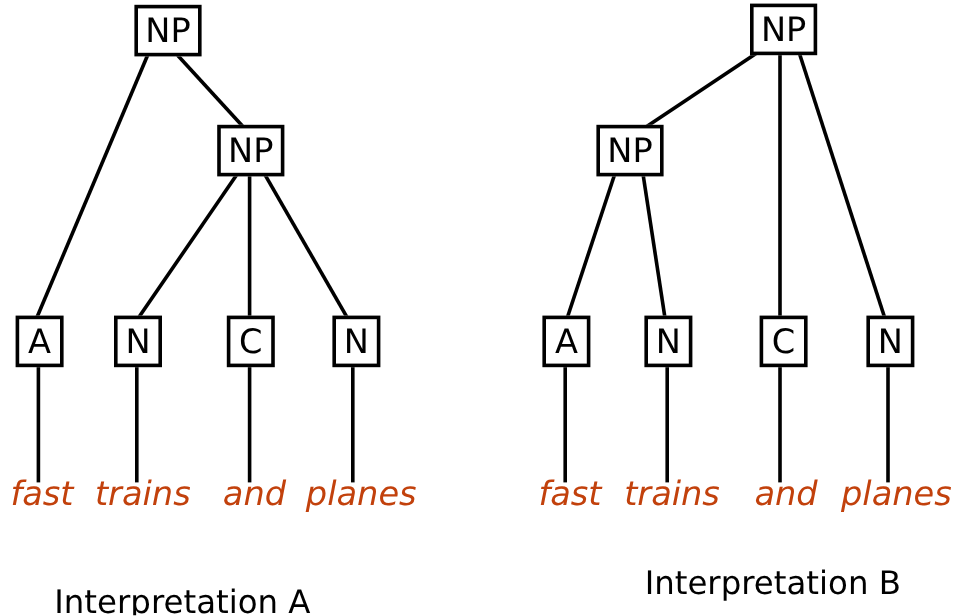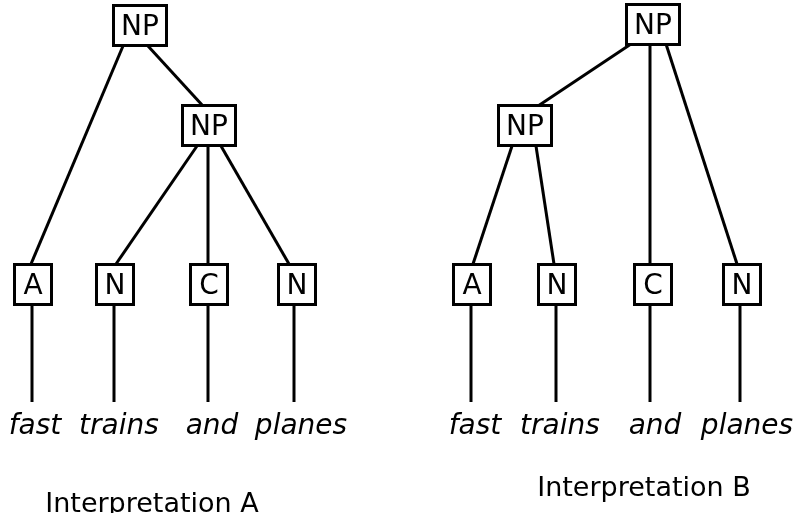--- a/index.html
+++ b/index.html
@@ -43,26 +43,26 @@
   .np-node {
     width: 56px;
     height: 43px;
   }
   .leaf-node {
     width: 40px;
     height: 43px;
   }
   .word {
     position: absolute;
-    top: 408px;
+    top: 395px;
     transform: translateX(-50%);
     font-size: 28px;
     font-style: italic;
     white-space: nowrap;
-    color: #000000;
+    color: #c2410c;
   }
   .caption {
     position: absolute;
     top: 471px;
     transform: translateX(-50%);
     font-size: 27px;
     white-space: nowrap;
     color: #000000;
   }
 </style>

